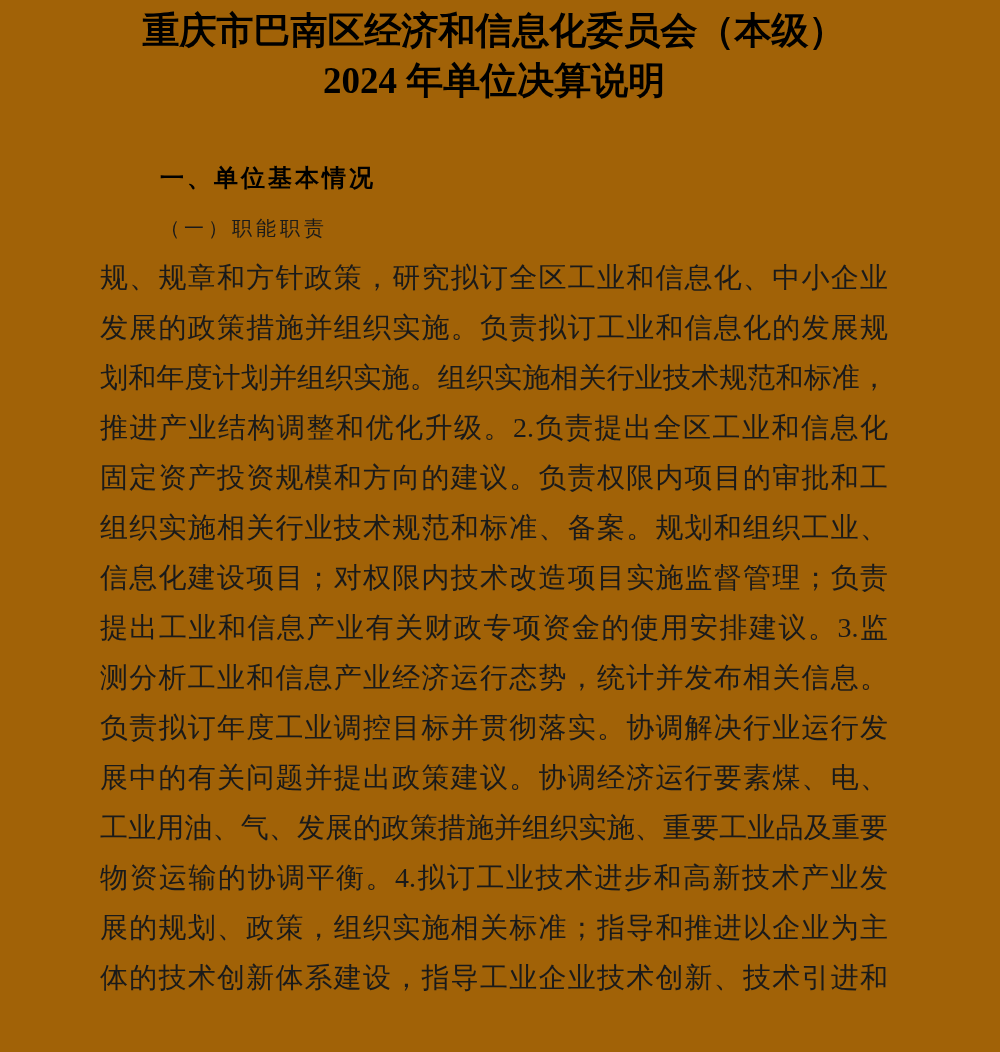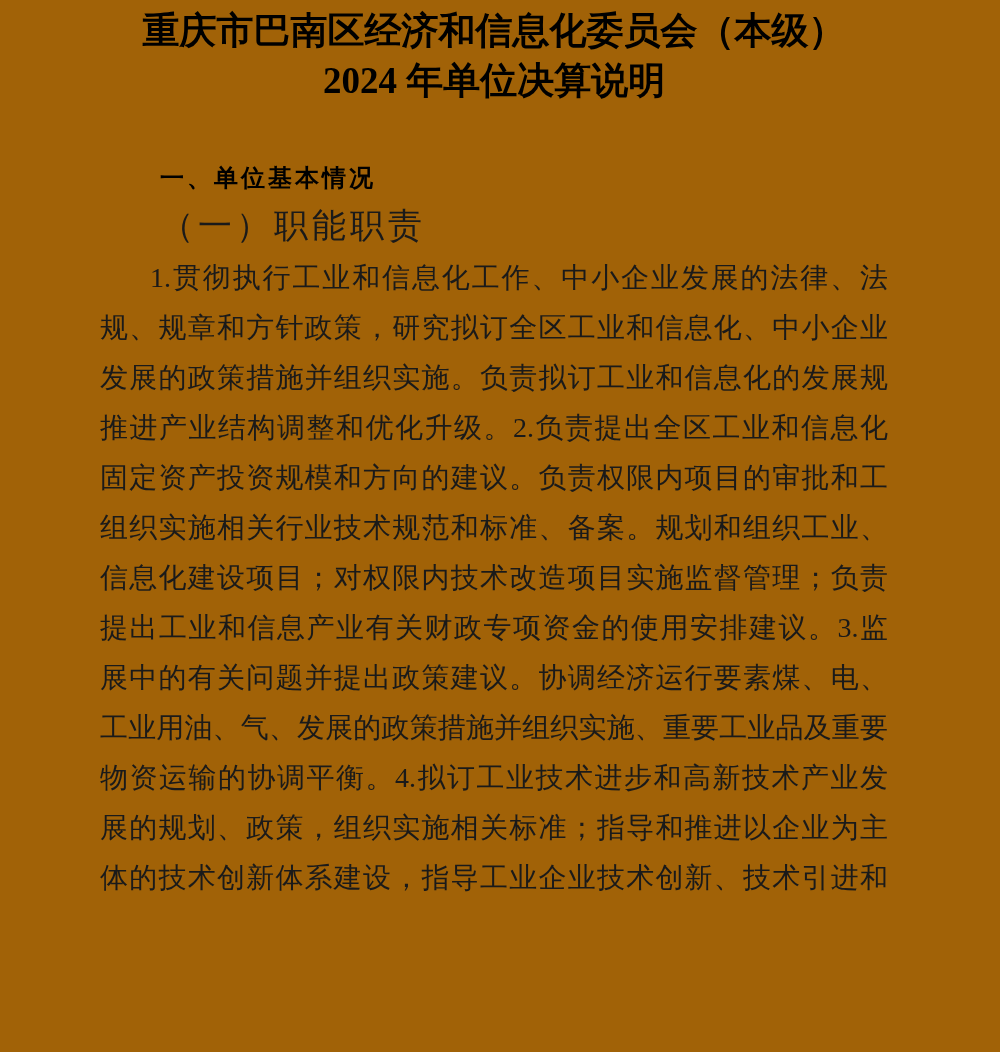--- a/index.html
+++ b/index.html
@@ -32,23 +32,23 @@
     padding-left: 60px;
     font-family: "Liberation Sans", "DejaVu Sans", sans-serif;
     font-weight: bold;
     font-size: 24px;
     line-height: 50px;
     letter-spacing: 3px;
     color: #000000;
   }
   .heading-2 {
     padding-left: 60px;
-    font-family: Liberation Mono, monospace;
+    font-family: Liberation Sans, sans-serif;
     font-weight: normal;
-    font-size: 34px;
+    font-size: 20px;
     line-height: 50px;
     letter-spacing: 4px;
     color: #1a1a1a;
   }
   .body-text {
     font-family: "Liberation Serif", "DejaVu Serif", serif;
     font-size: 28px;
     color: #1a1a1a;
   }
   .body-line {
@@ -73,28 +73,30 @@
     <div class="doc-title">
       <div>重庆市巴南区经济和信息化委员会（本级）</div>
       <div>2024 年单位决算说明</div>
     </div>
 
     <div class="heading-1">一、单位基本情况</div>
 
     <div class="heading-2">（一）职能职责</div>
 
     <div class="body-text">
-      <div class="body-line first-line">1.贯彻执行工业和信息化工作、中小企业发展的法律、法</div>
       <div class="body-line">规、规章和方针政策，研究拟订全区工业和信息化、中小企业</div>
       <div class="body-line">发展的政策措施并组织实施。负责拟订工业和信息化的发展规</div>
+      <div class="body-line">划和年度计划并组织实施。组织实施相关行业技术规范和标准，</div>
       <div class="body-line">推进产业结构调整和优化升级。2.负责提出全区工业和信息化</div>
       <div class="body-line">固定资产投资规模和方向的建议。负责权限内项目的审批和工</div>
       <div class="body-line">组织实施相关行业技术规范和标准、备案。规划和组织工业、</div>
       <div class="body-line">信息化建设项目；对权限内技术改造项目实施监督管理；负责</div>
       <div class="body-line">提出工业和信息产业有关财政专项资金的使用安排建议。3.监</div>
+      <div class="body-line">测分析工业和信息产业经济运行态势，统计并发布相关信息。</div>
+      <div class="body-line">负责拟订年度工业调控目标并贯彻落实。协调解决行业运行发</div>
       <div class="body-line">展中的有关问题并提出政策建议。协调经济运行要素煤、电、</div>
       <div class="body-line">工业用油、气、发展的政策措施并组织实施、重要工业品及重要</div>
       <div class="body-line">物资运输的协调平衡。4.拟订工业技术进步和高新技术产业发</div>
       <div class="body-line">展的规划、政策，组织实施相关标准；指导和推进以企业为主</div>
       <div class="body-line">体的技术创新体系建设，指导工业企业技术创新、技术引进和</div>
     </div>
 
   </div>
 </div>
 

